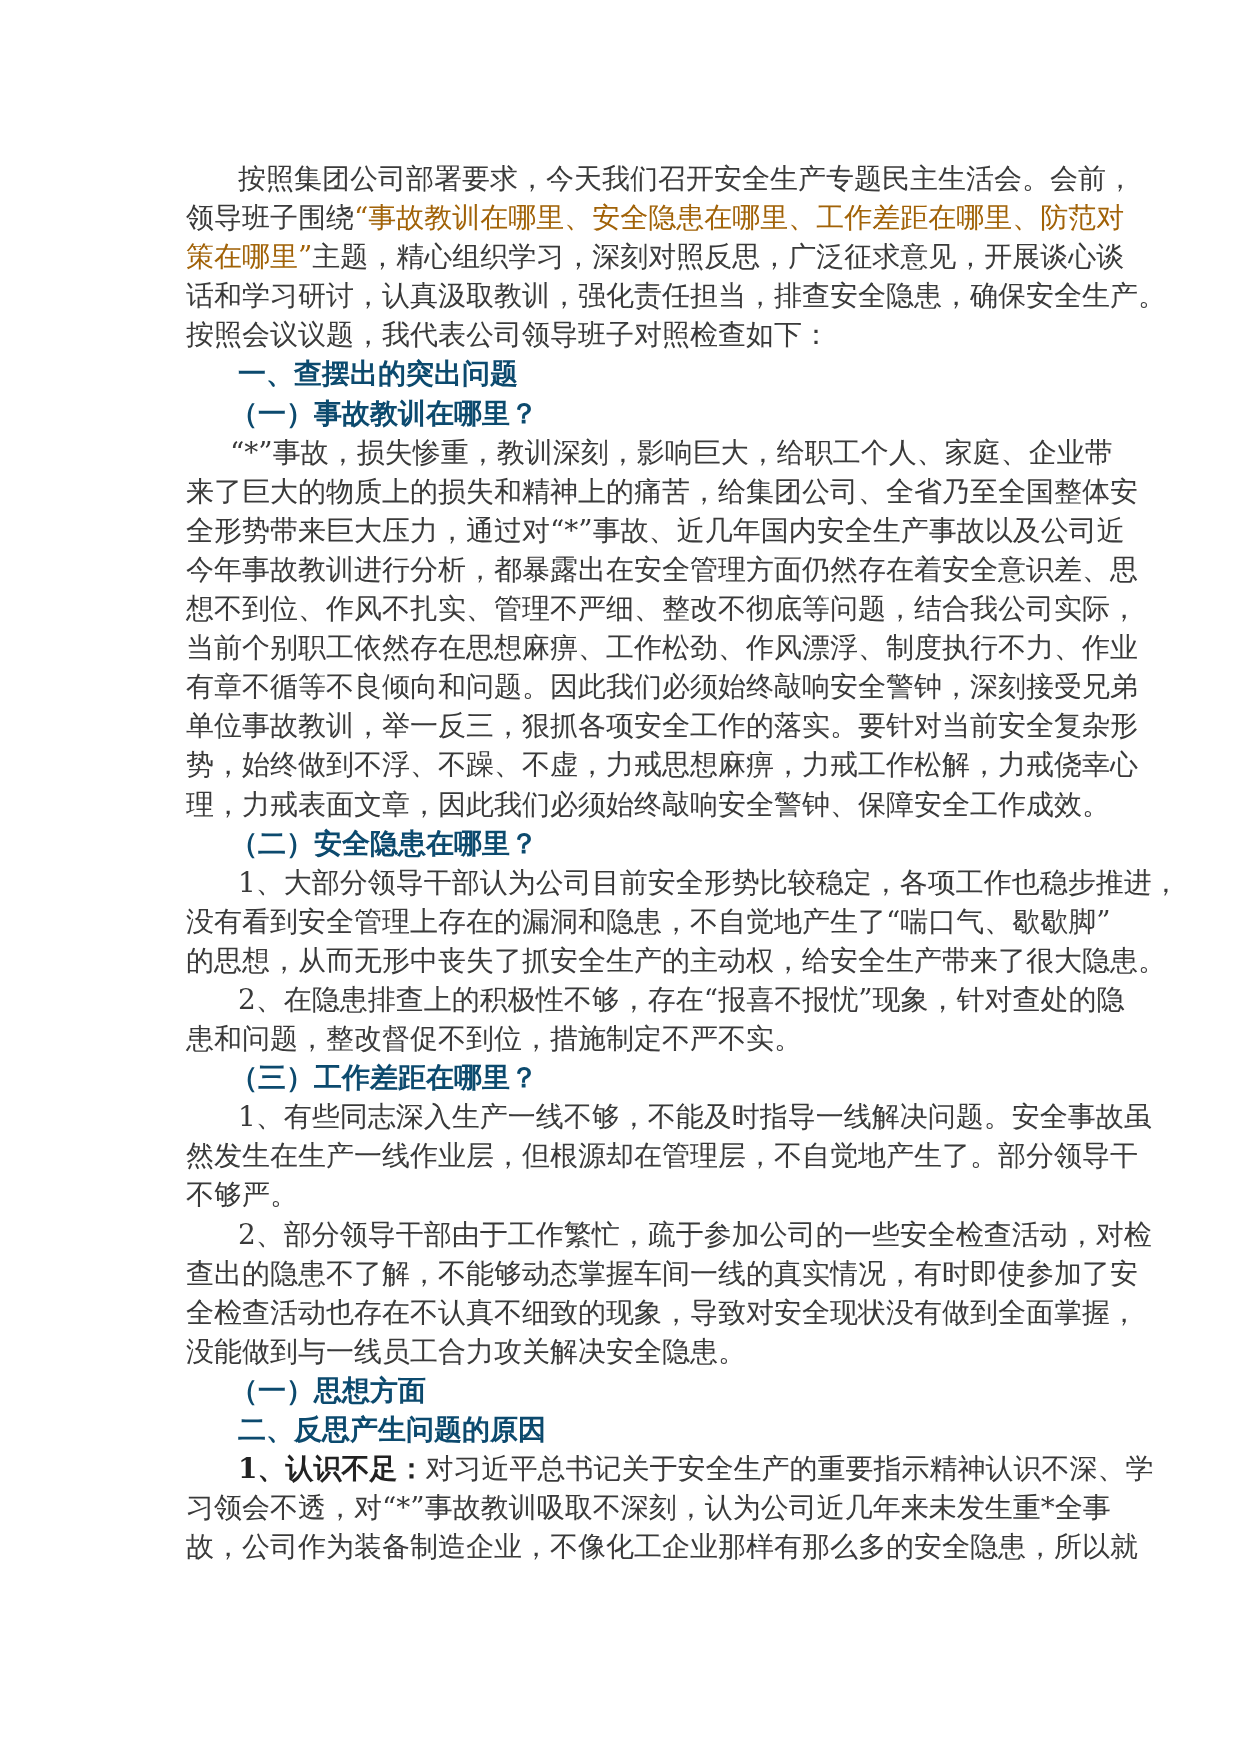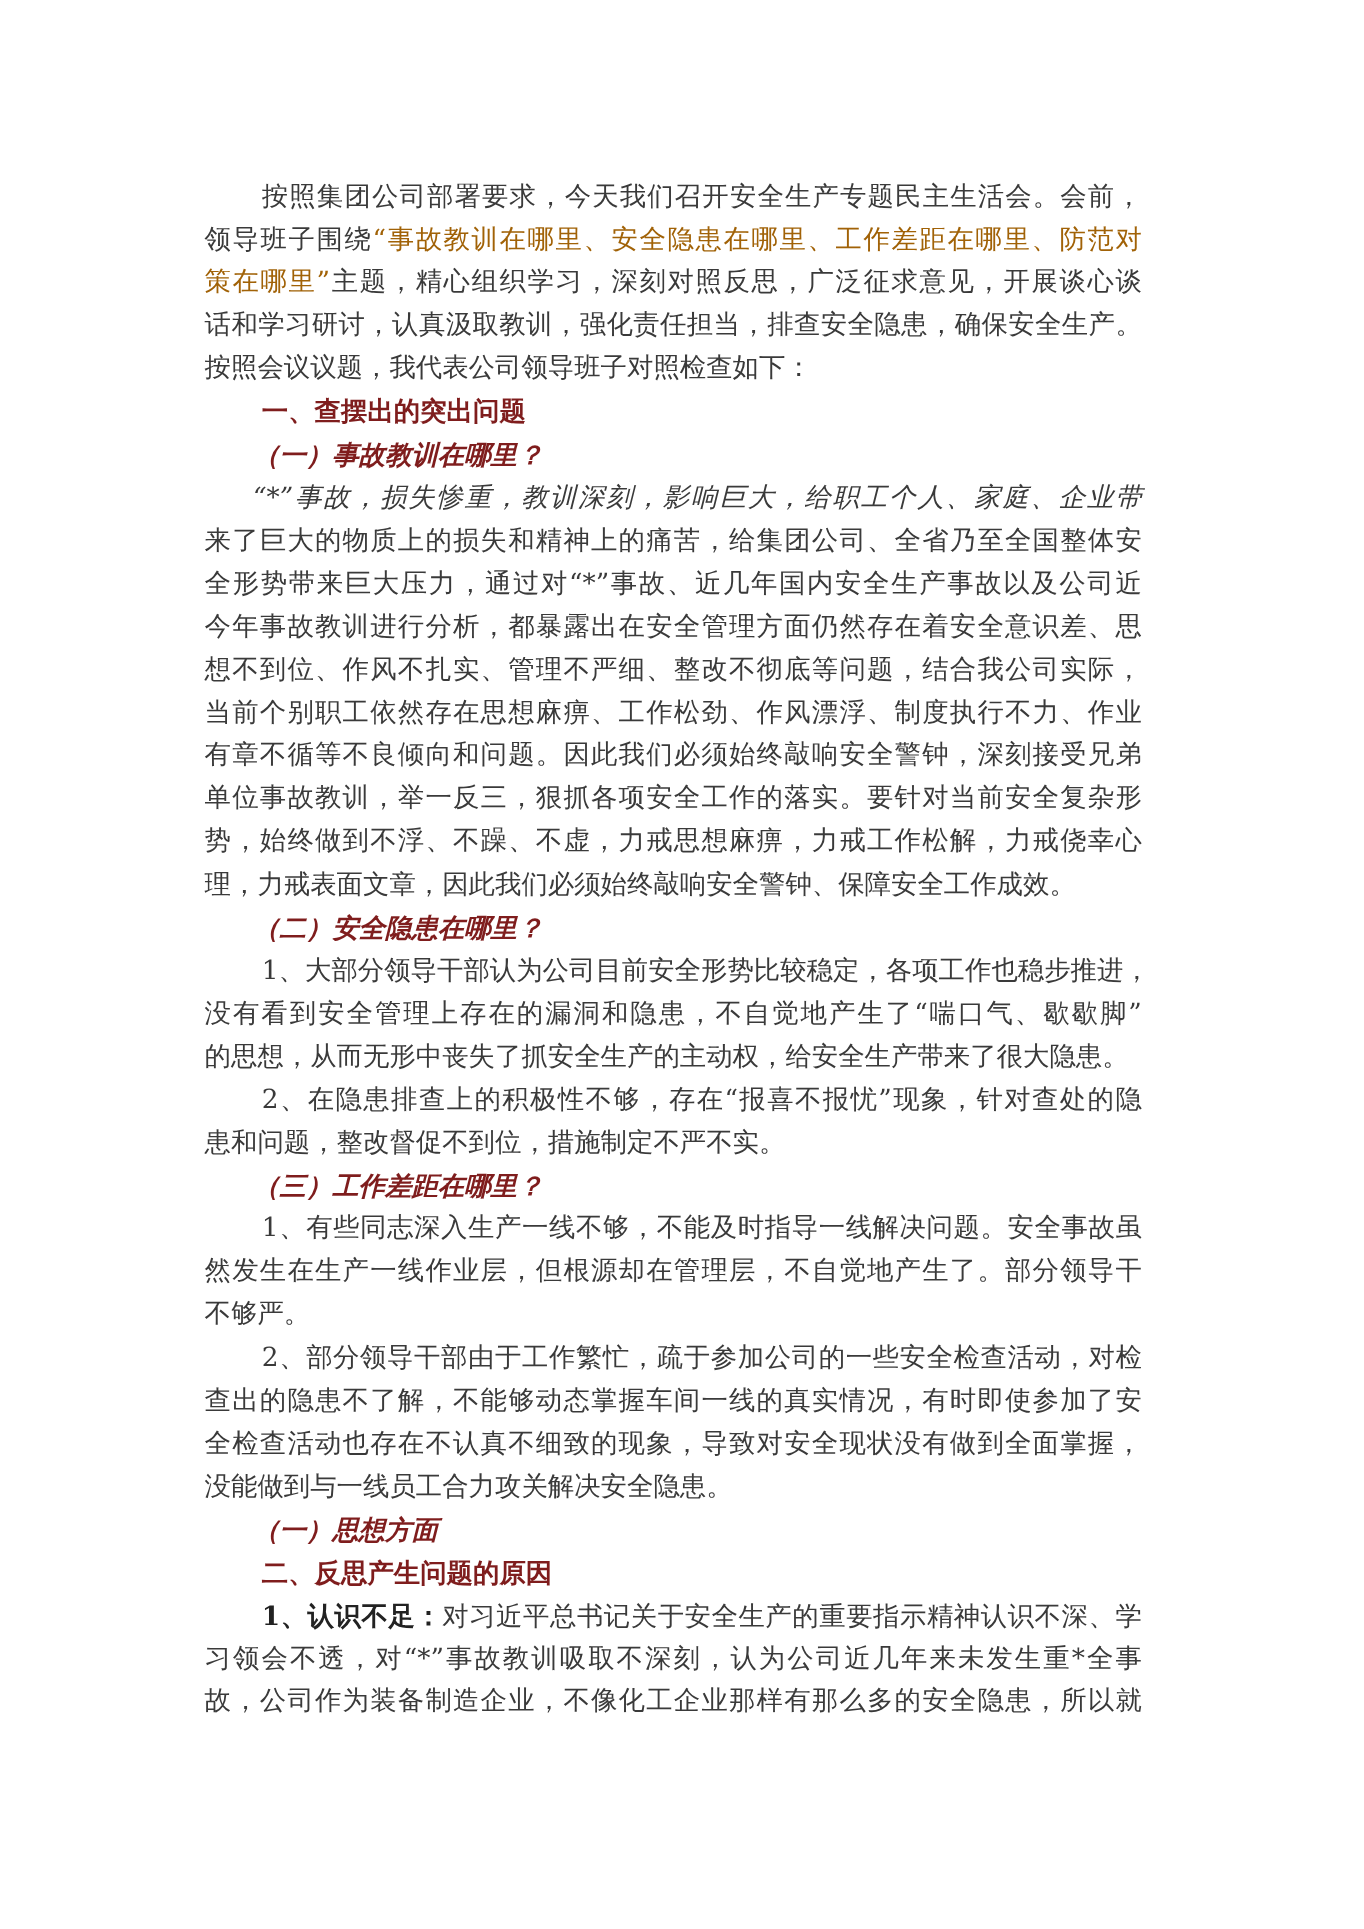--- a/index.html
+++ b/index.html
@@ -1,24 +1,24 @@
 <!DOCTYPE html>
 <html><head>
 <meta charset="utf-8">
 <style>
   html, body { margin: 0; padding: 0; background: #ffffff; }
   body { width: 1240px; height: 1754px; position: relative; overflow: hidden;
          font-family: "DejaVu Serif", "Liberation Serif", serif; color: #3a3a3a; }
   .page { position: absolute; left: 186px; top: 159px; width: 852px; }
-  .line { height: 39.1px; line-height: 39.1px; font-size: 24px; white-space: nowrap;
+  .line { height: 39.1px; line-height: 39.1px; font-size: 28px; white-space: nowrap;
           text-align: justify; text-align-last: justify; overflow: visible; }
   .line.last { text-align-last: left; }
   .indent { padding-left: 52px; }
-  .indent-sm { padding-left: 44px; font-style: italic; }
-  .bold { font-weight: bold; color: #7f1d1d; }
+  .indent-sm { padding-left: 44px; }
+  .bold { font-weight: bold; color: #0c4a6e; }
   .dark { color: #a16207; }
   .lead { font-weight: bold; color: #222; }
 </style>
 </head>
 <body>
 
 <div class="page">
 
   <div class="line indent">按照集团公司部署要求，今天我们召开安全生产专题民主生活会。会前，</div>
   <div class="line"><span>领导班子围绕</span><span class="dark">“事故教训在哪里、安全隐患在哪里、工作差距在哪里、防范对</span></div>

